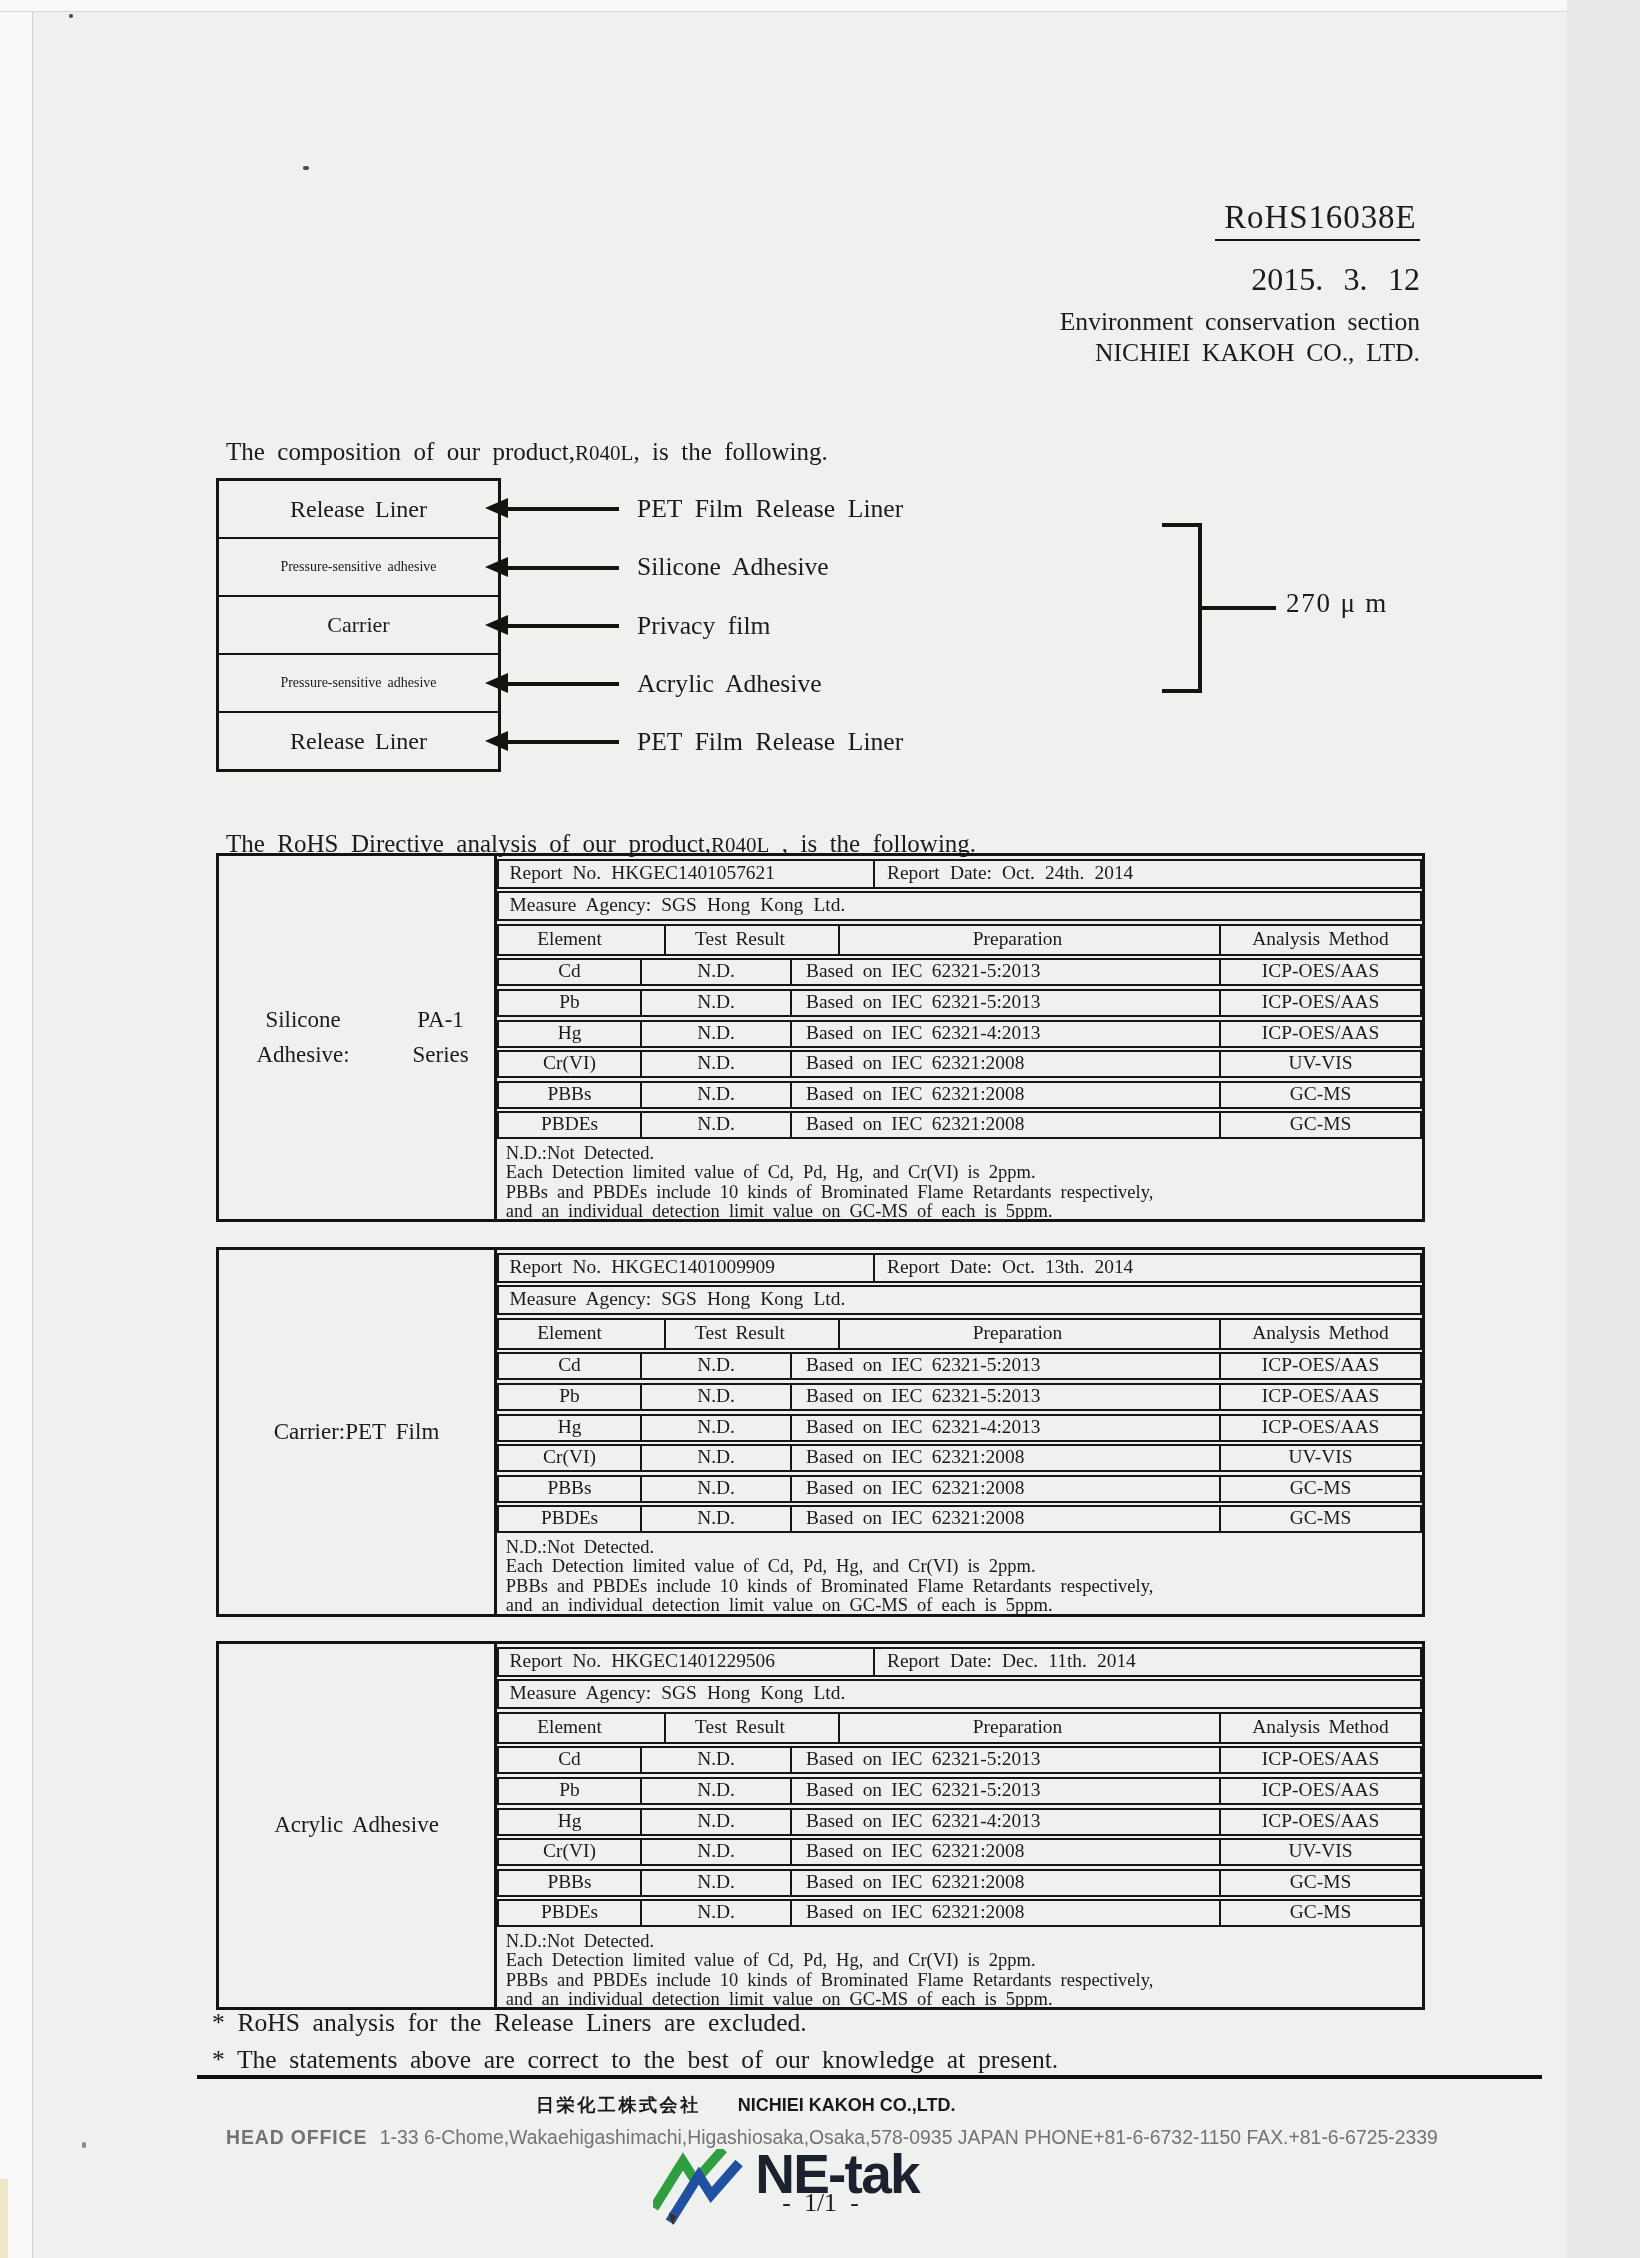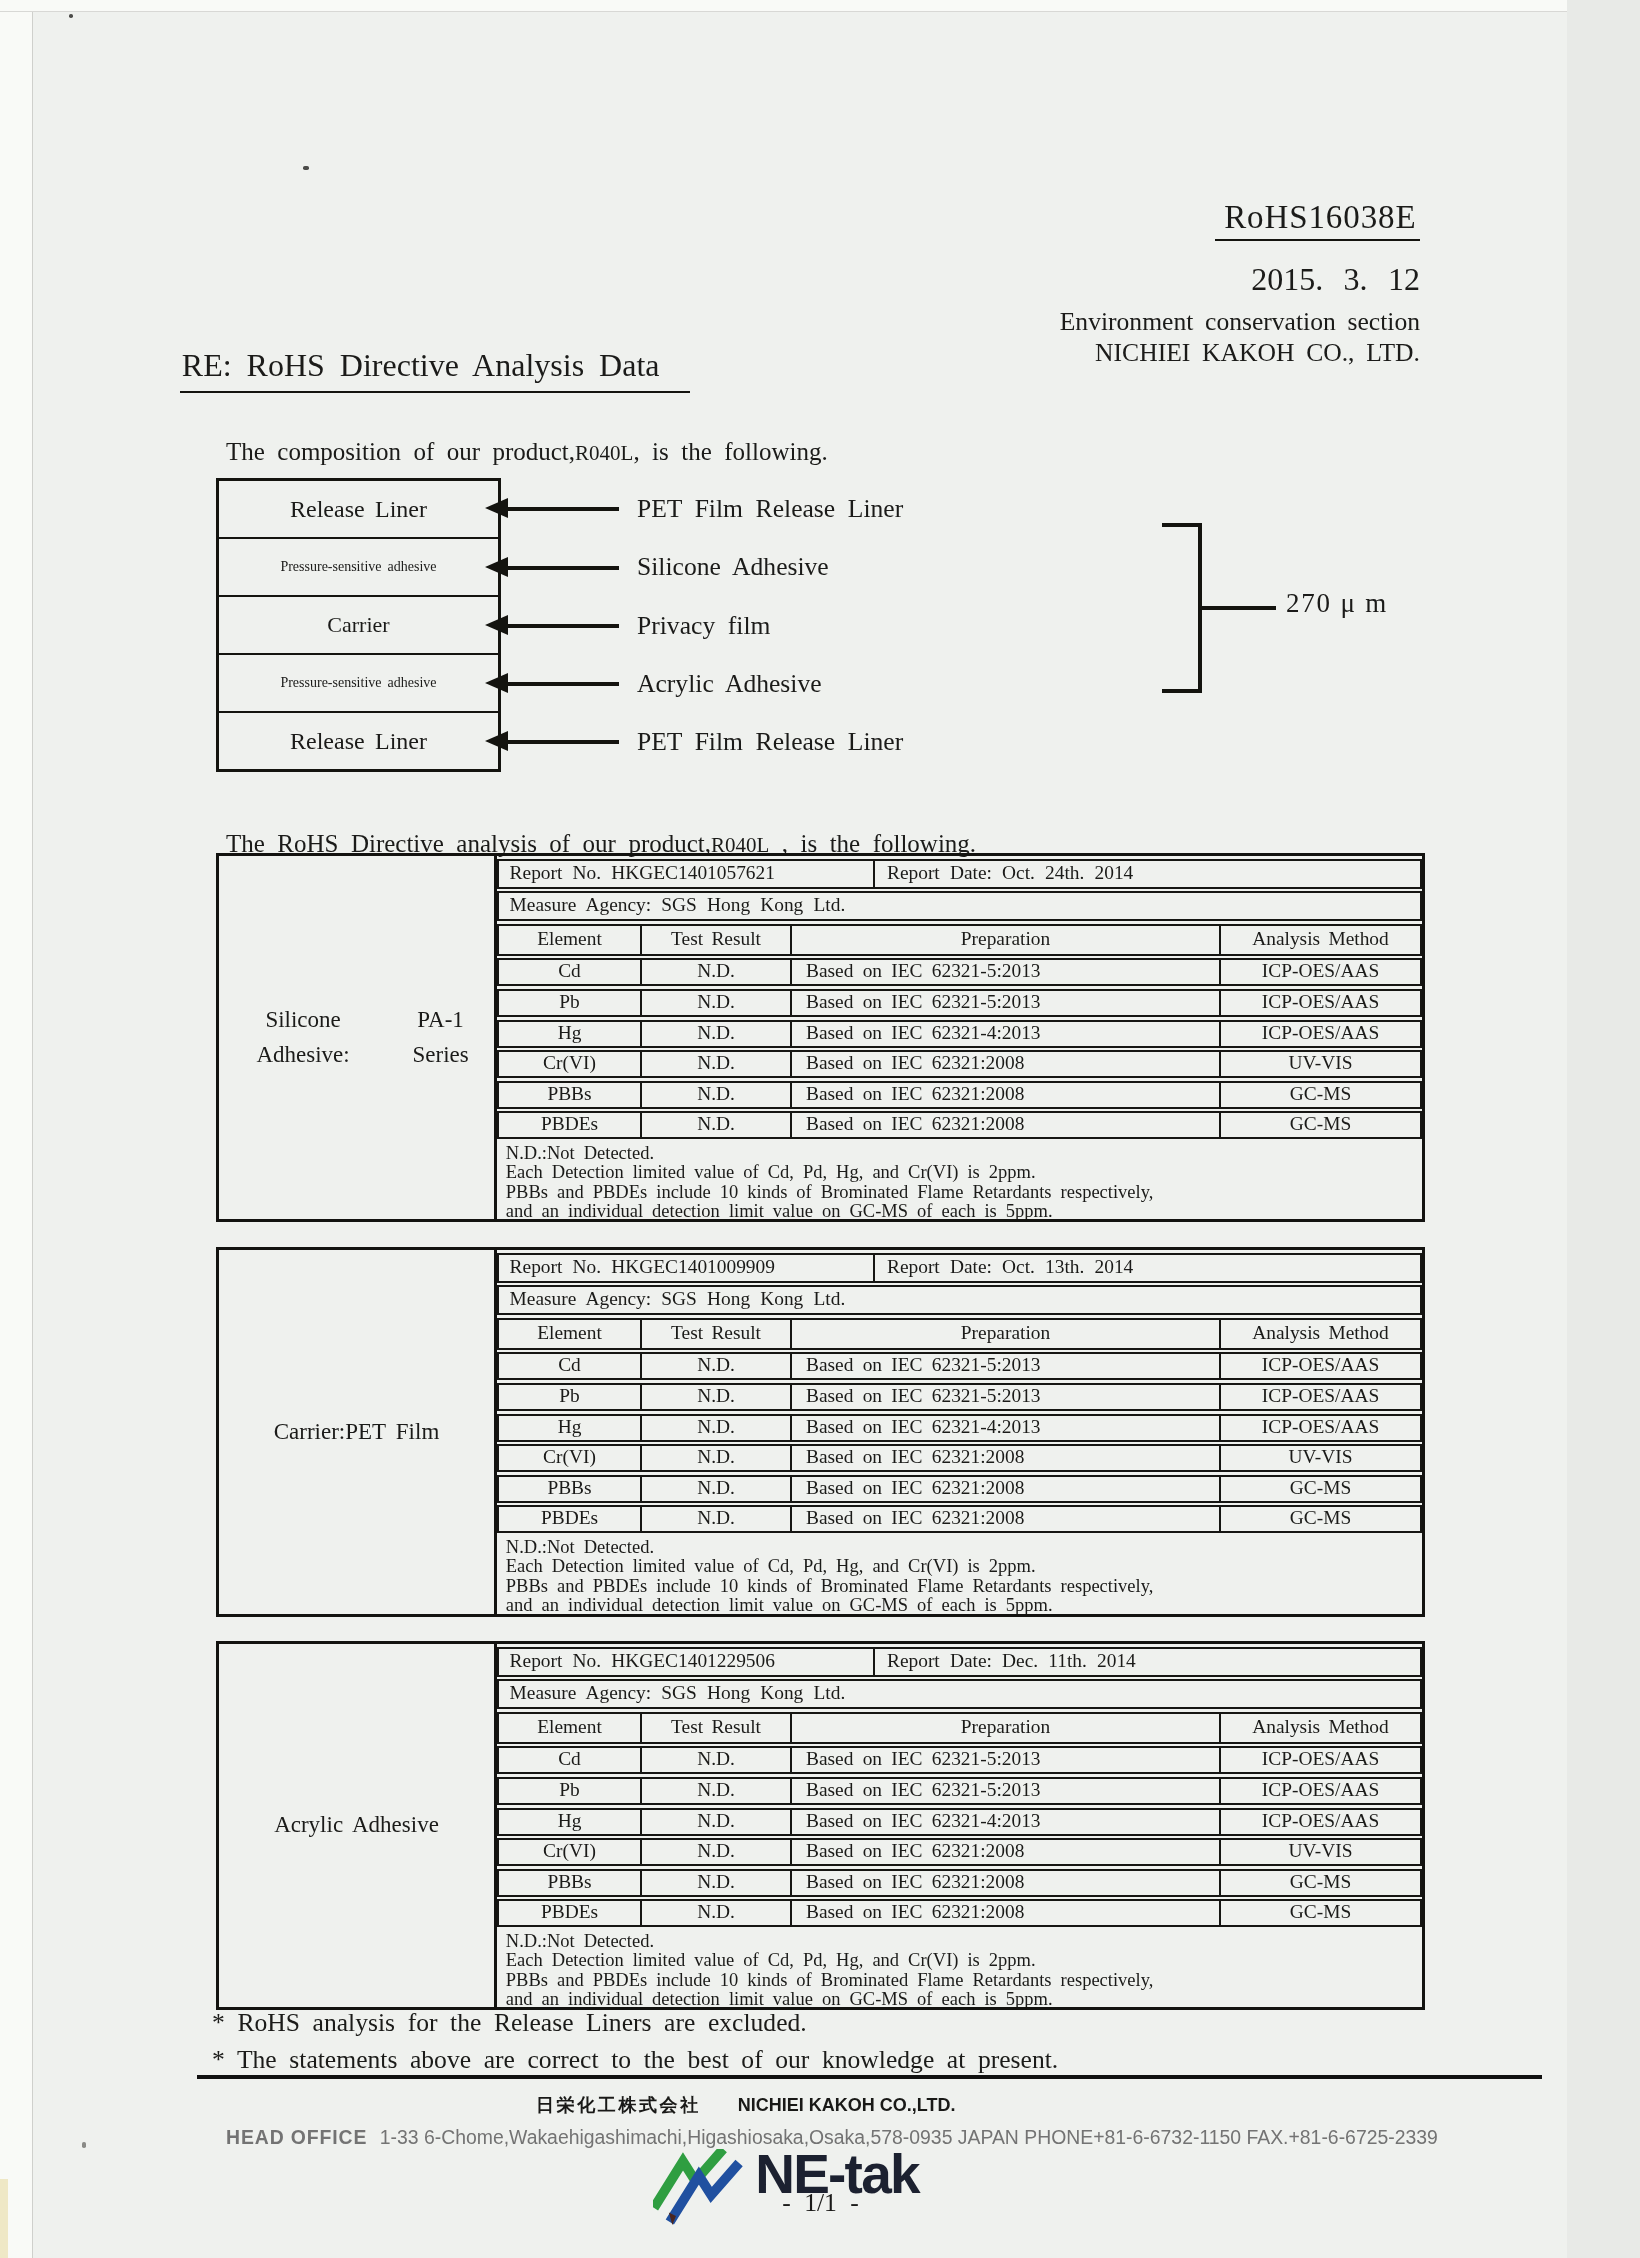--- a/index.html
+++ b/index.html
@@ -47,21 +47,21 @@
   
   .rtable{position:absolute;left:216px;width:1209px;border:3.5px solid #131310;display:flex;box-sizing:border-box;}
   .tlabel{width:275px;flex:0 0 275px;border-right:3.5px solid #131310;display:flex;flex-direction:row;
           align-items:center;justify-content:center;font-size:23px;word-spacing:4.4px;line-height:1.5;text-align:center;}
   .tdata{flex:1;padding:2.6px 0 0 0;overflow:hidden;}
   .rowbox{display:flex;border:2.6px solid #161613;margin-bottom:2.6px;box-sizing:border-box;}
   .cell{white-space:nowrap;overflow:hidden;}
   .cell + .cell{border-left:2.6px solid #161613;}
   .r-report{height:30px;}  .r-report .cell{line-height:24px;font-size:19.4px;word-spacing:5.3px;}
   .r-agency{height:30px;}  .r-agency .cell{line-height:24px;font-size:19.4px;word-spacing:5.3px;padding-left:10.6px;flex:1;}
-  .r-head{height:32px;}    .r-head .cell{line-height:25.6px;font-size:19.4px;word-spacing:3.5px;text-align:center;}
+  .r-head{height:32px;gap:24px;}    .r-head .cell{line-height:25.6px;font-size:19.4px;word-spacing:3.5px;text-align:center;}
   .r-data{height:28px;}    .r-data .cell{line-height:22px;font-size:19.4px;word-spacing:4.4px;}
   .c-rno{flex:0 0 363px;padding-left:10.6px;}
   .c-rdate{flex:1;padding-left:12.4px;}
   .c-el{flex:0 0 141px;text-align:center;}
   .c-tr{flex:0 0 148px;text-align:center;}
   .c-pr{flex:1;padding-left:14px;}
   .c-am{flex:0 0 199px;text-align:center;}
   .notes{padding:1.8px 7px 0 8.8px;font-size:18.5px;line-height:19.4px;word-spacing:4.4px;}
 
   
@@ -90,21 +90,20 @@
   <div class="speck" style="left:69px;top:14px;width:4.4px;height:3.5px;"></div>
   <div class="speck" style="left:82px;top:2142px;width:3.5px;height:6.2px;background:#8a8a86;"></div>
 
   <div class="hdr">
     <div><span class="docno">RoHS16038E</span></div>
     <div class="date">2015. 3. 12</div>
     <div class="sec">Environment conservation section</div>
     <div class="co">NICHIEI KAKOH CO., LTD.</div>
   </div>
 
-  <div class="title">RE: RoHS Directive Analysis Data</div>
 
   <p class="para p-comp"><span>The composition of our product,</span><span class="prod">R040L</span><span>, is the following.</span></p>
 
   <div class="stack">
     <div class="layer big">Release Liner</div>
     <div class="layer small">Pressure-sensitive adhesive</div>
     <div class="layer mid">Carrier</div>
     <div class="layer small">Pressure-sensitive adhesive</div>
     <div class="layer big">Release Liner</div>
   </div>

